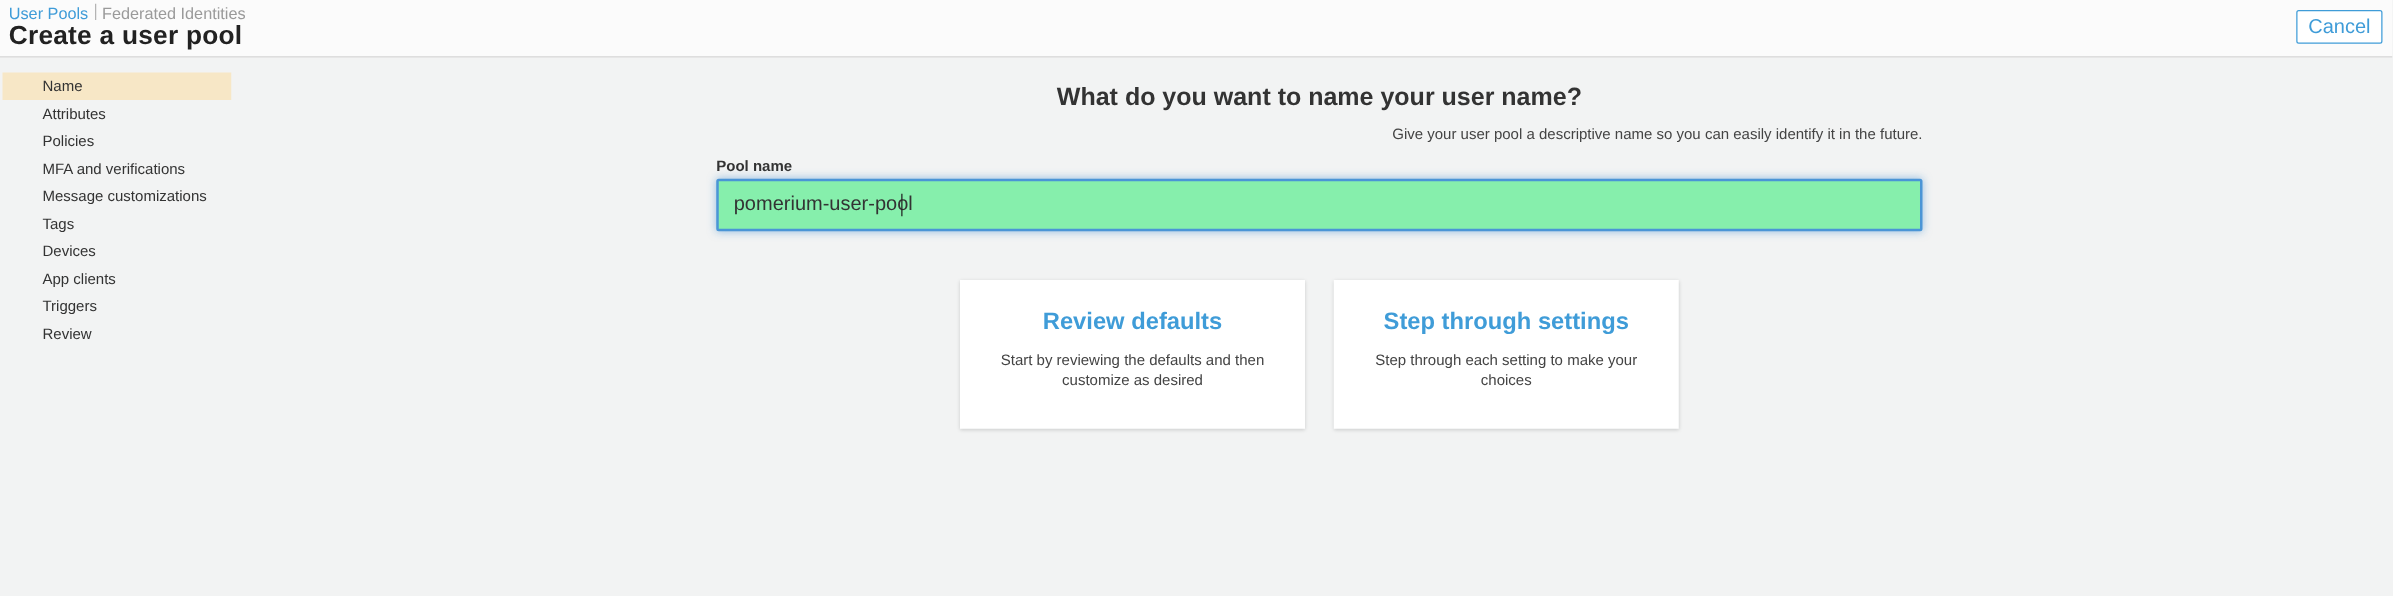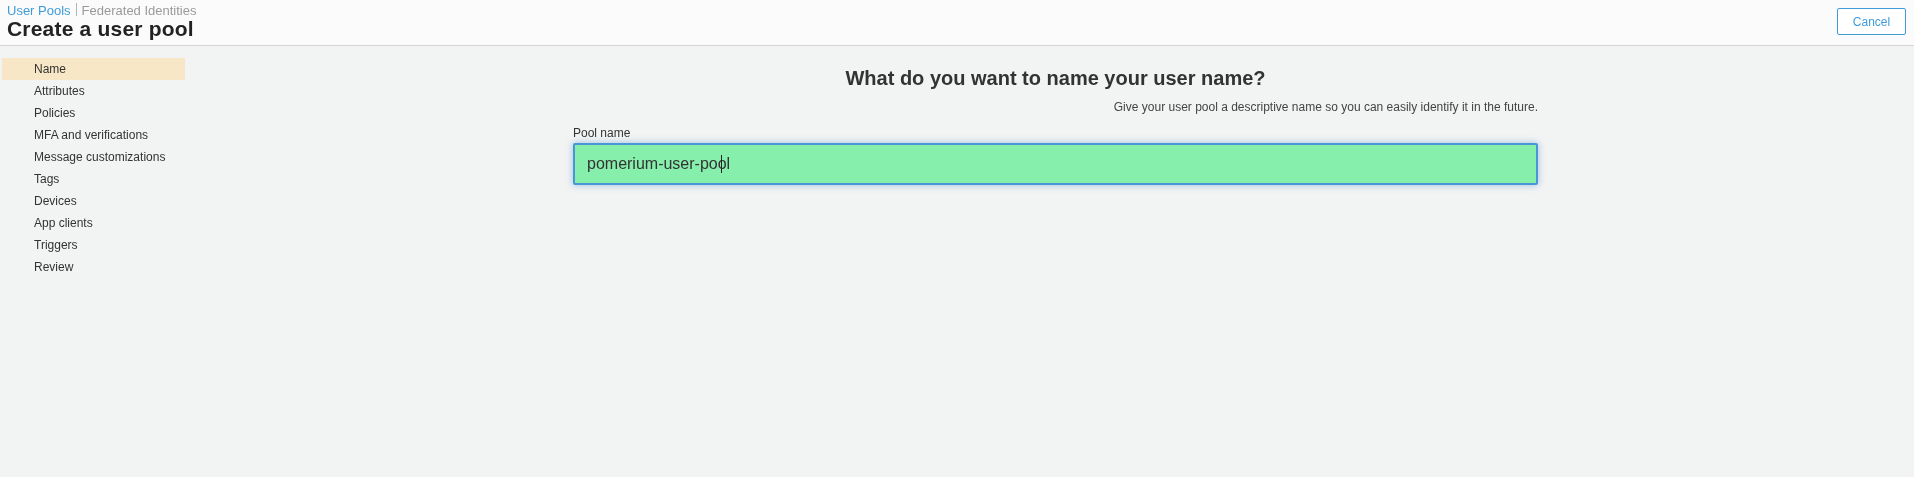--- a/index.html
+++ b/index.html
@@ -31,21 +31,21 @@
     font-size:21px; font-weight:bold; color:#222;
     letter-spacing:0.2px;
   }
   .cancel-btn {
     position:absolute; top:8px; right:8px;
     width:69px; height:27px;
     background:#ffffff;
     border:1px solid var(--accent);
     border-radius:2px;
     color:var(--accent);
-    font-size:12px;
+    font-size:16px;
     font-family:inherit;
     cursor:pointer;
     margin-left:28px;
   }
 
   
   .sidebar { position:absolute; left:2px; top:58px; width:183px; }
   .step {
     height:22px; line-height:22px;
     padding-left:32px;
@@ -65,21 +65,21 @@
   }
   .subtext {
     margin-top:10px;
     text-align:right;
     font-size:12px; color:#444;
     line-height:14px;
   }
   .field-label {
     display:block;
     margin-top:12px;
-    font-size:12px; font-weight:normal; color:#333;
+    font-size:12px; font-weight:bold; color:#333;
     line-height:14px;
   }
   .input-wrap { position:relative; margin-top:3px; height:42px; }
   .pool-input {
     width:100%; height:42px;
     border:2px solid var(--input-border);
     border-radius:2px;
     background:#86efac;
     padding:0 12px;
     font-size:16px; color:#333;
@@ -147,13 +147,23 @@
   <div class="question">What do you want to name your user name?</div>
   <div class="subtext">Give your user pool a descriptive name so you can easily identify it in the future.</div>
 
   <label class="field-label">Pool name</label>
   <div class="input-wrap">
     <input class="pool-input" type="text" value="pomerium-user-pool" style="">
     <span class="caret" style="left: 148px;"></span>
   </div>
 
 
+  <div class="cards">
+    <div class="card">
+      <div class="card-title">Review defaults</div>
+      <div class="card-desc">Start by reviewing the defaults and then customize as desired</div>
+    </div>
+    <div class="card">
+      <div class="card-title">Step through settings</div>
+      <div class="card-desc">Step through each setting to make your choices</div>
+    </div>
+  </div>
 </main>
 
 </body></html>

